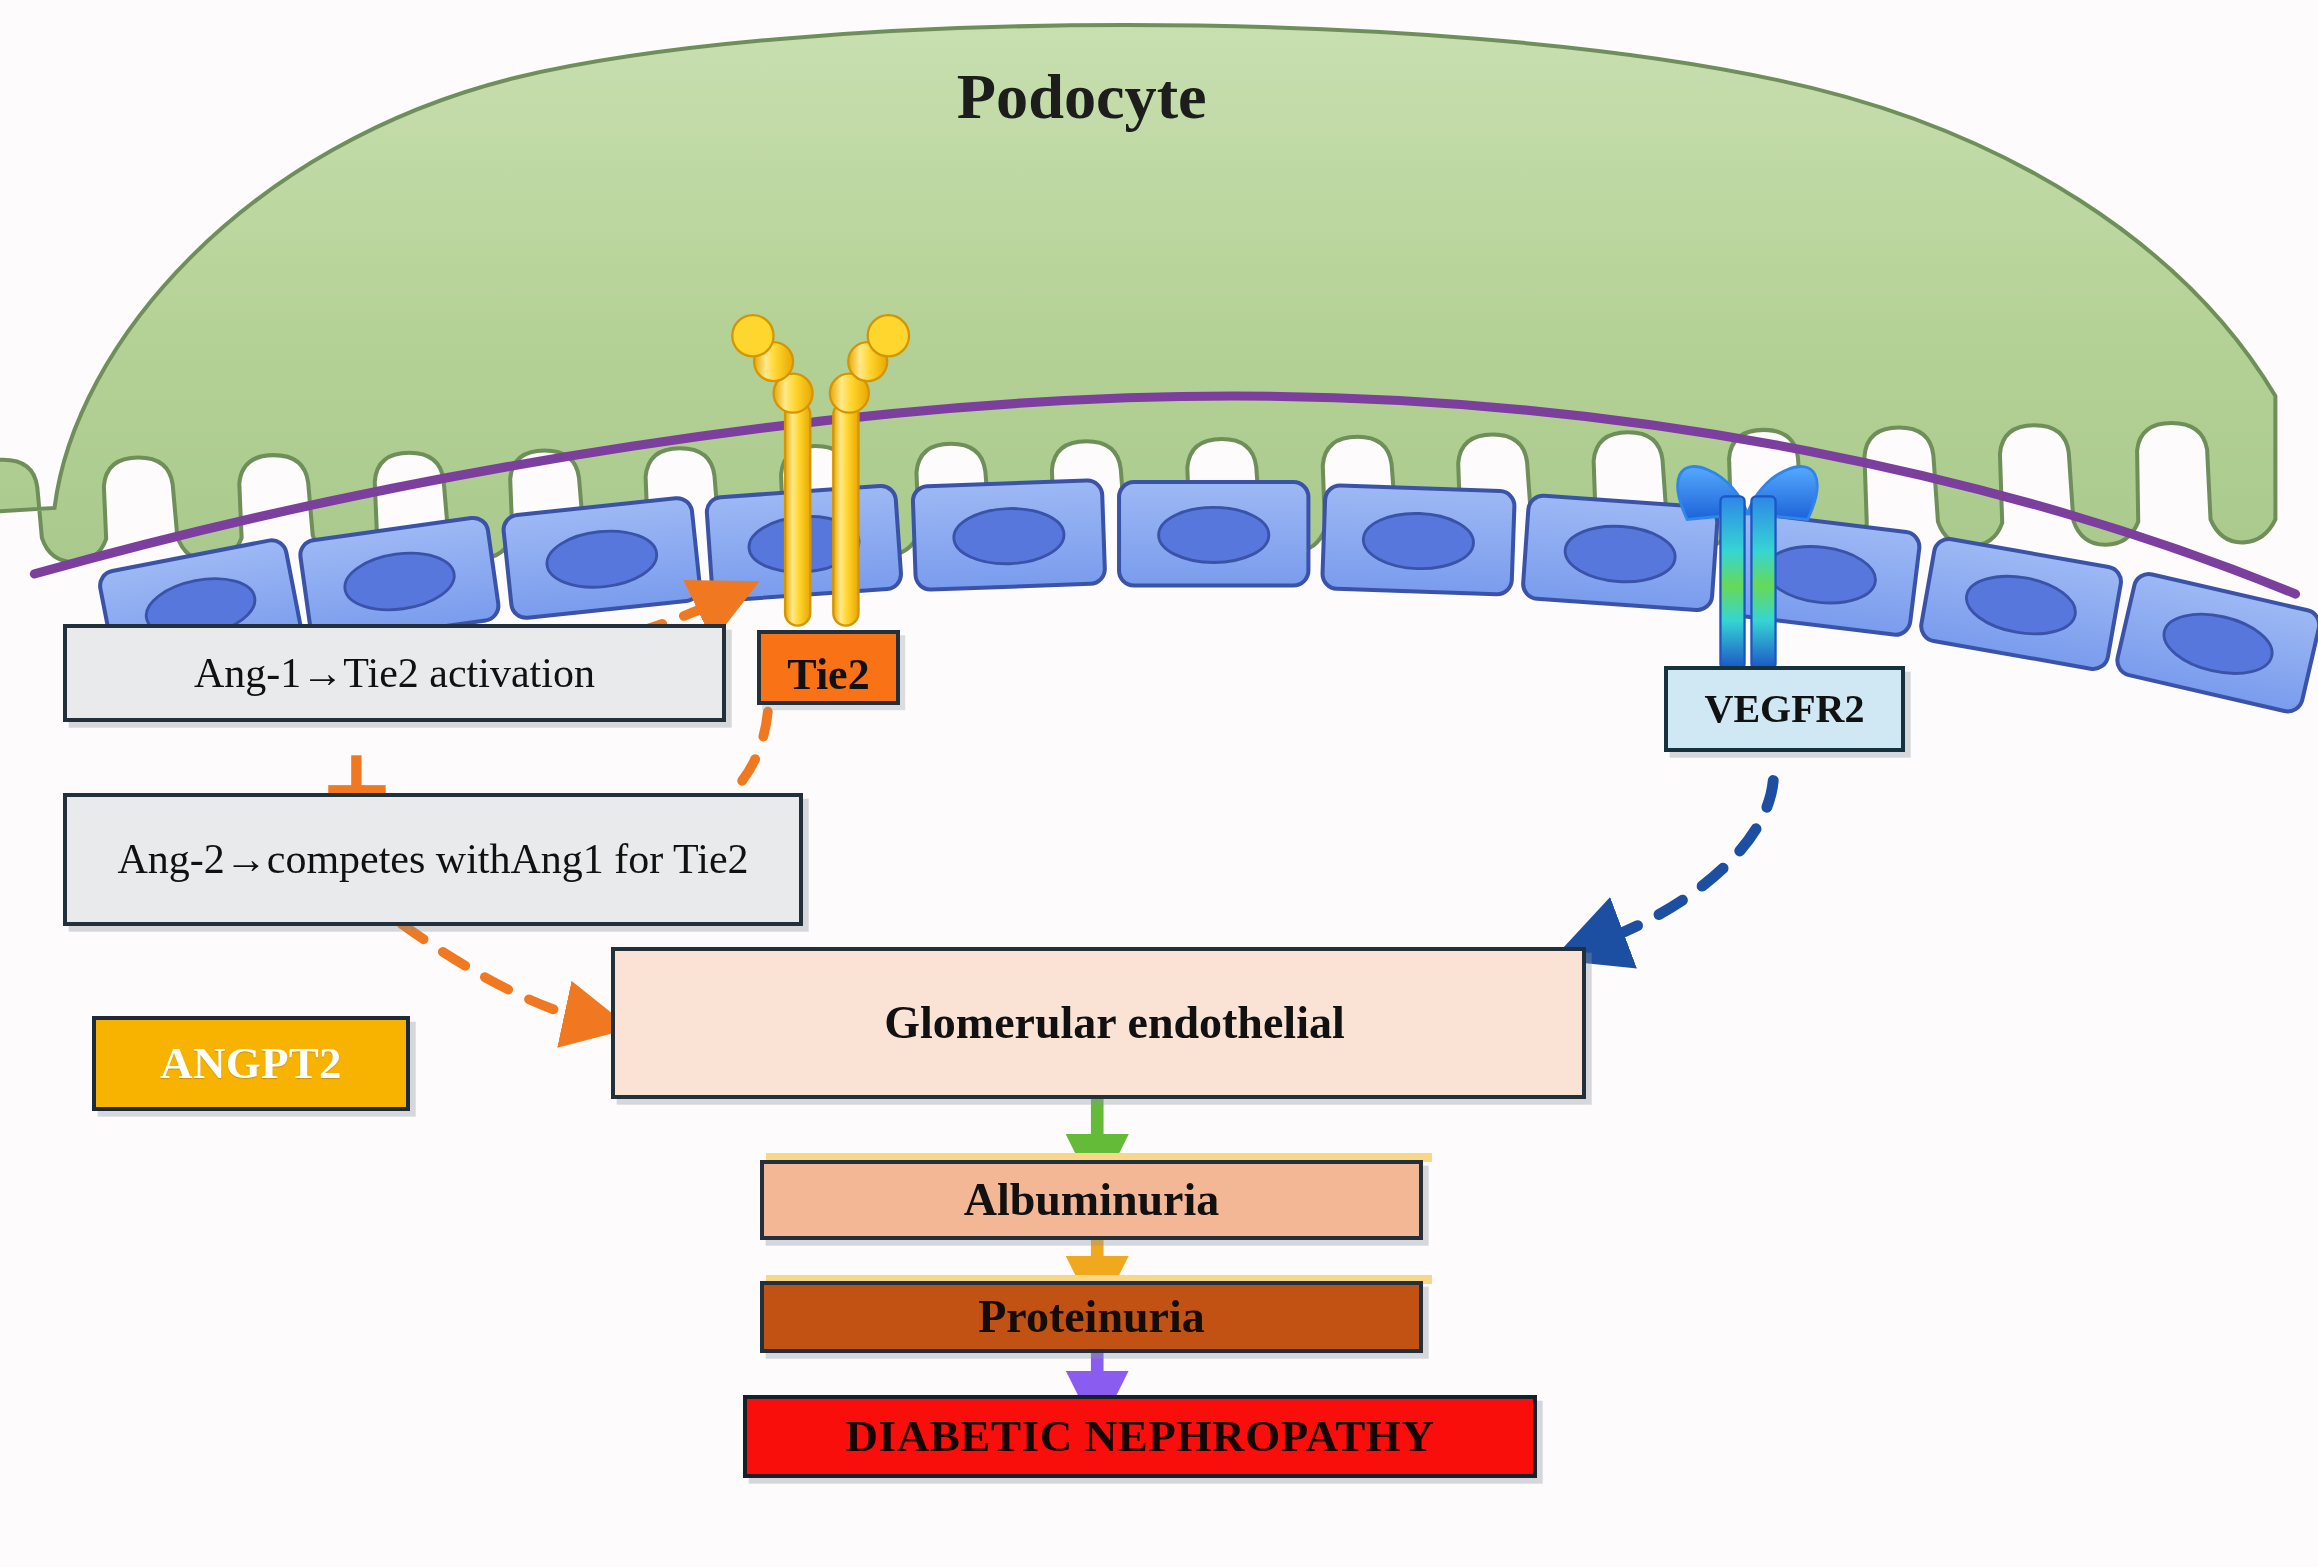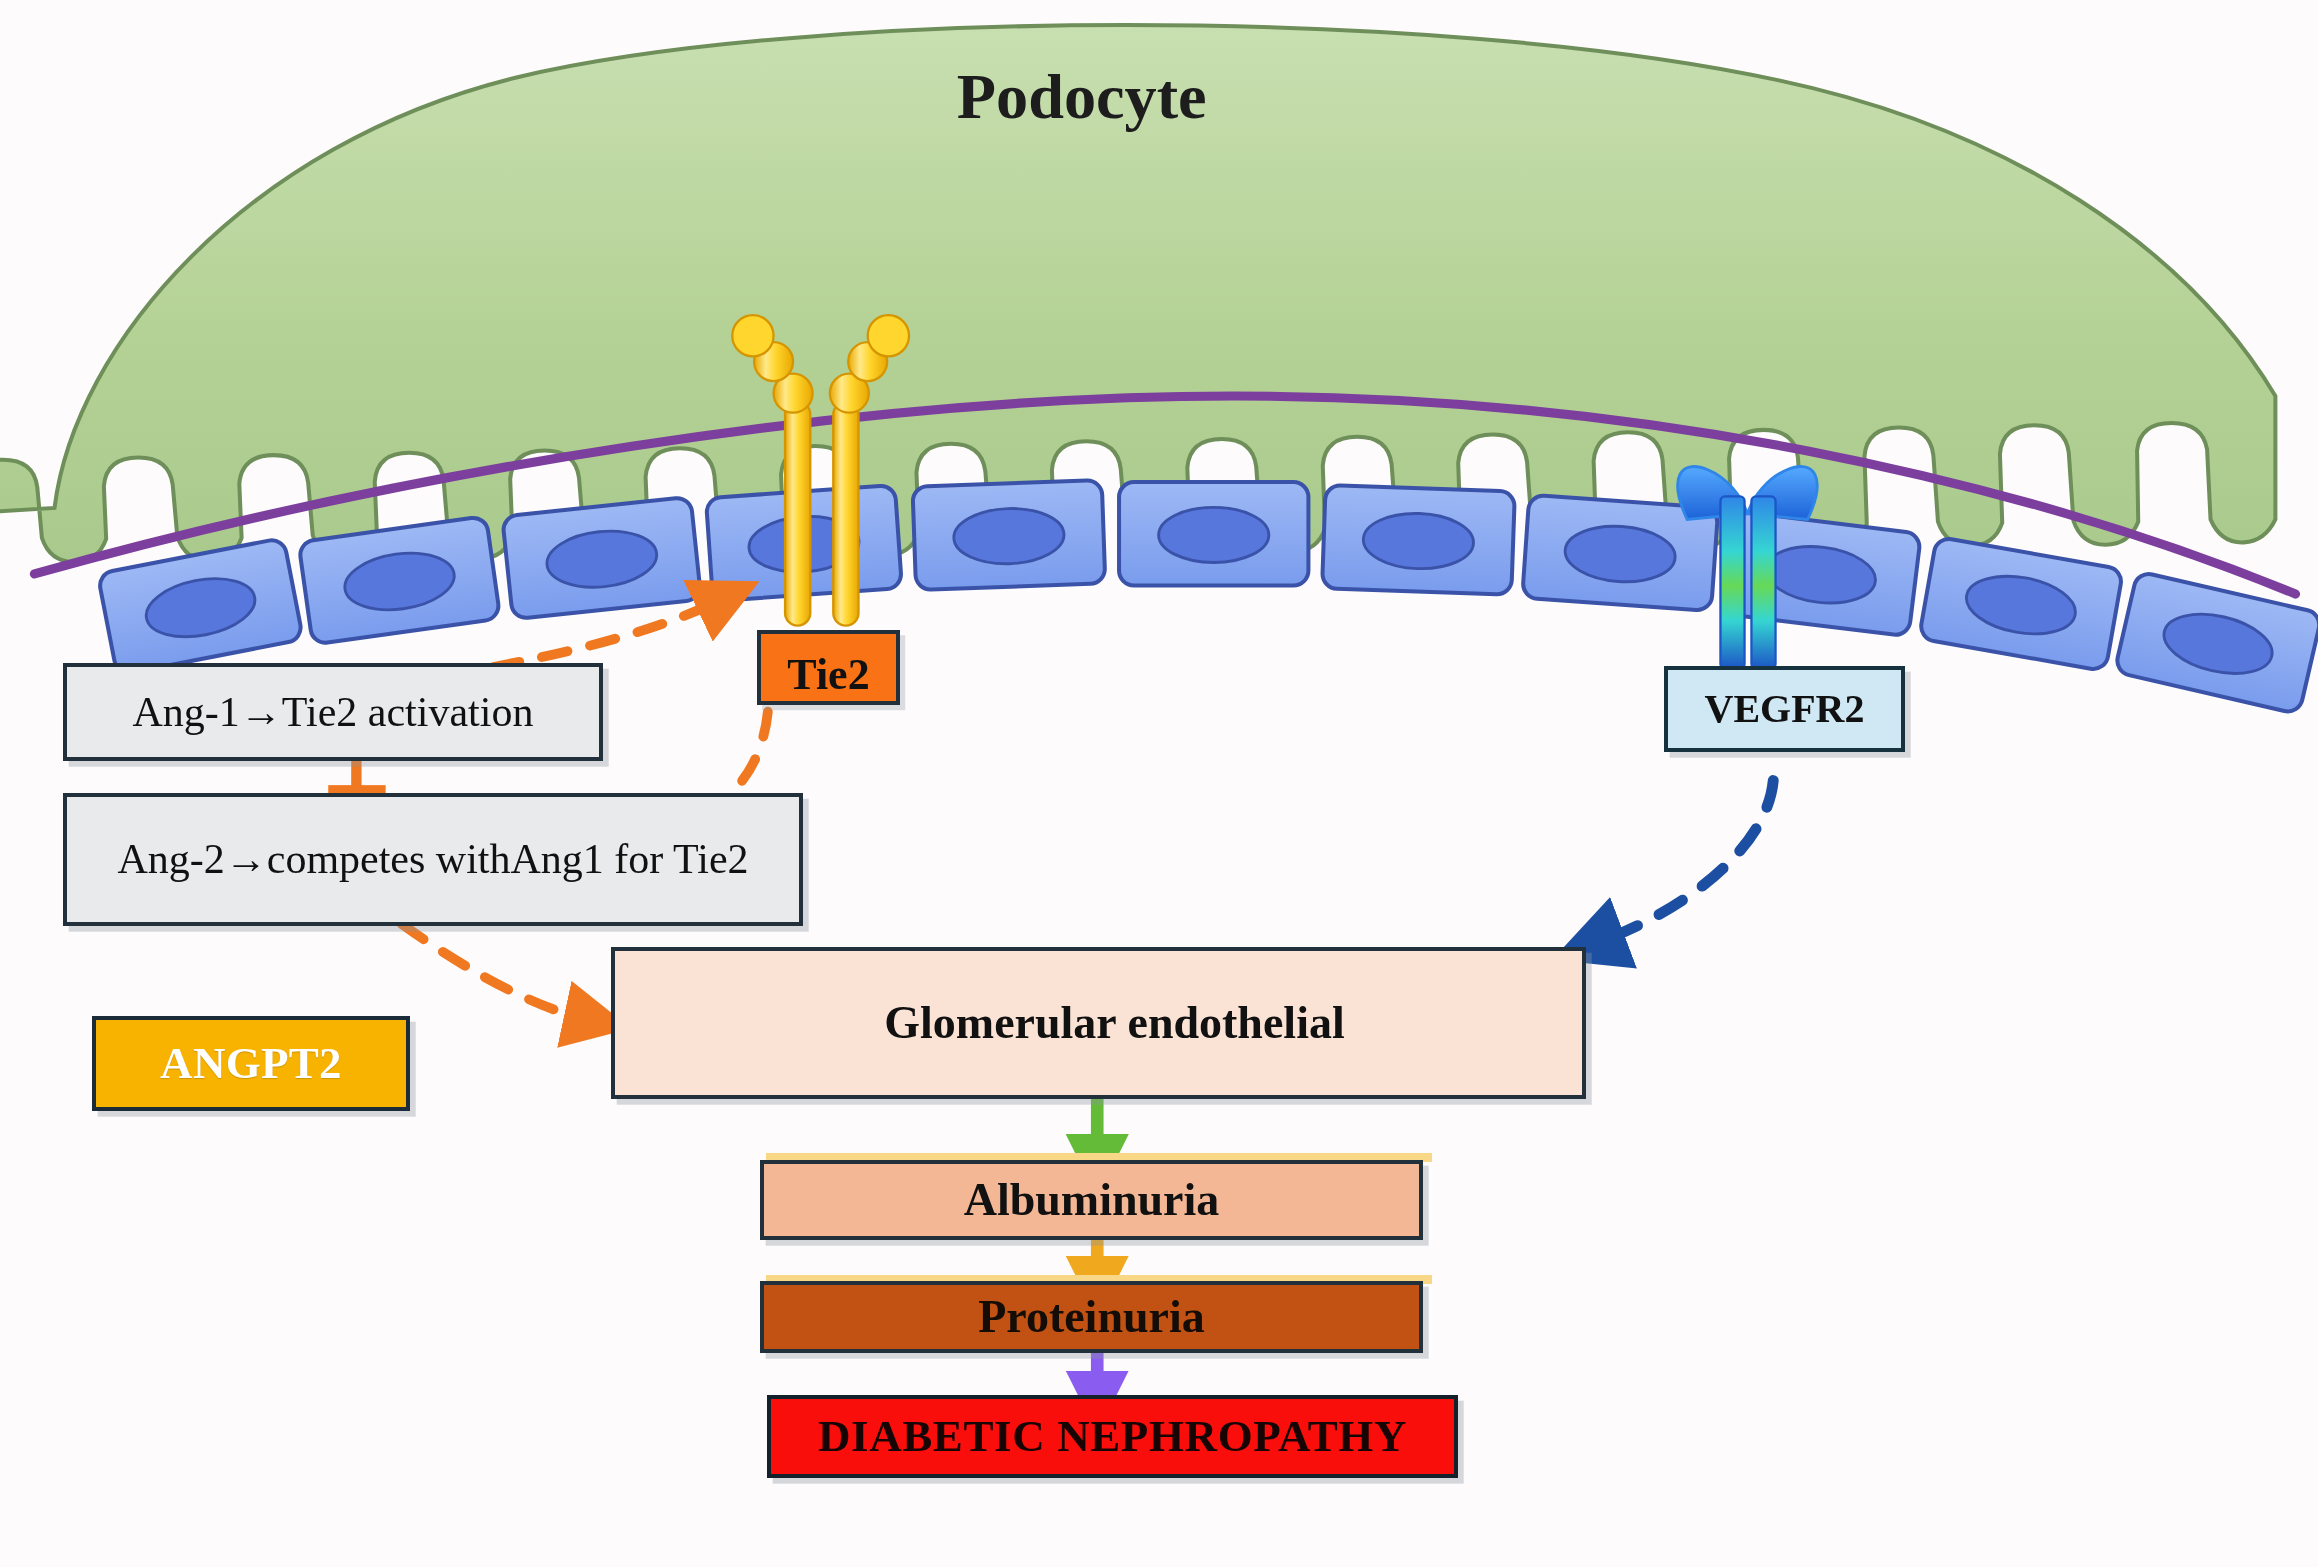--- a/index.html
+++ b/index.html
@@ -276,21 +276,21 @@
   </svg>
 
   <div class="fbox receptor-label" style="left:757px;top:630px;width:143px;height:75px;">
     <span>Tie2</span>
   </div>
 
   <div class="fbox vegfr-label" style="left:1664px;top:666px;width:241px;height:86px;">
     <span>VEGFR2</span>
   </div>
 
-  <div class="fbox gray-box" style="left:63px;top:663px;width:540px;height:98px;">
+  <div class="fbox gray-box" style="left:63px;top:624px;width:663px;height:98px;">
     <span>Ang-1→Tie2 activation</span>
   </div>
 
   <div class="fbox gray-box" style="left:63px;top:793px;width:740px;height:133px;">
     <span>Ang-2→competes with</span>
     <span>Ang1 for Tie2</span>
   </div>
 
   <div class="fbox angpt2-box" style="left:92px;top:1016px;width:318px;height:95px;">
     <span>ANGPT2</span>
@@ -303,18 +303,18 @@
   <div class="strip" style="left:766px;top:1153px;width:666px;"></div>
   <div class="fbox albumin-box" style="left:760px;top:1160px;width:663px;height:80px;">
     <span>Albuminuria</span>
   </div>
 
   <div class="strip" style="left:766px;top:1275px;width:666px;"></div>
   <div class="fbox protein-box" style="left:760px;top:1281px;width:663px;height:72px;">
     <span>Proteinuria</span>
   </div>
 
-  <div class="fbox dn-box" style="left:743px;top:1395px;width:691px;height:83px;margin-left:24px;">
+  <div class="fbox dn-box" style="left:743px;top:1395px;width:794px;height:83px;">
     <span>DIABETIC NEPHROPATHY</span>
   </div>
 
 </div>
 
 
 </body></html>

